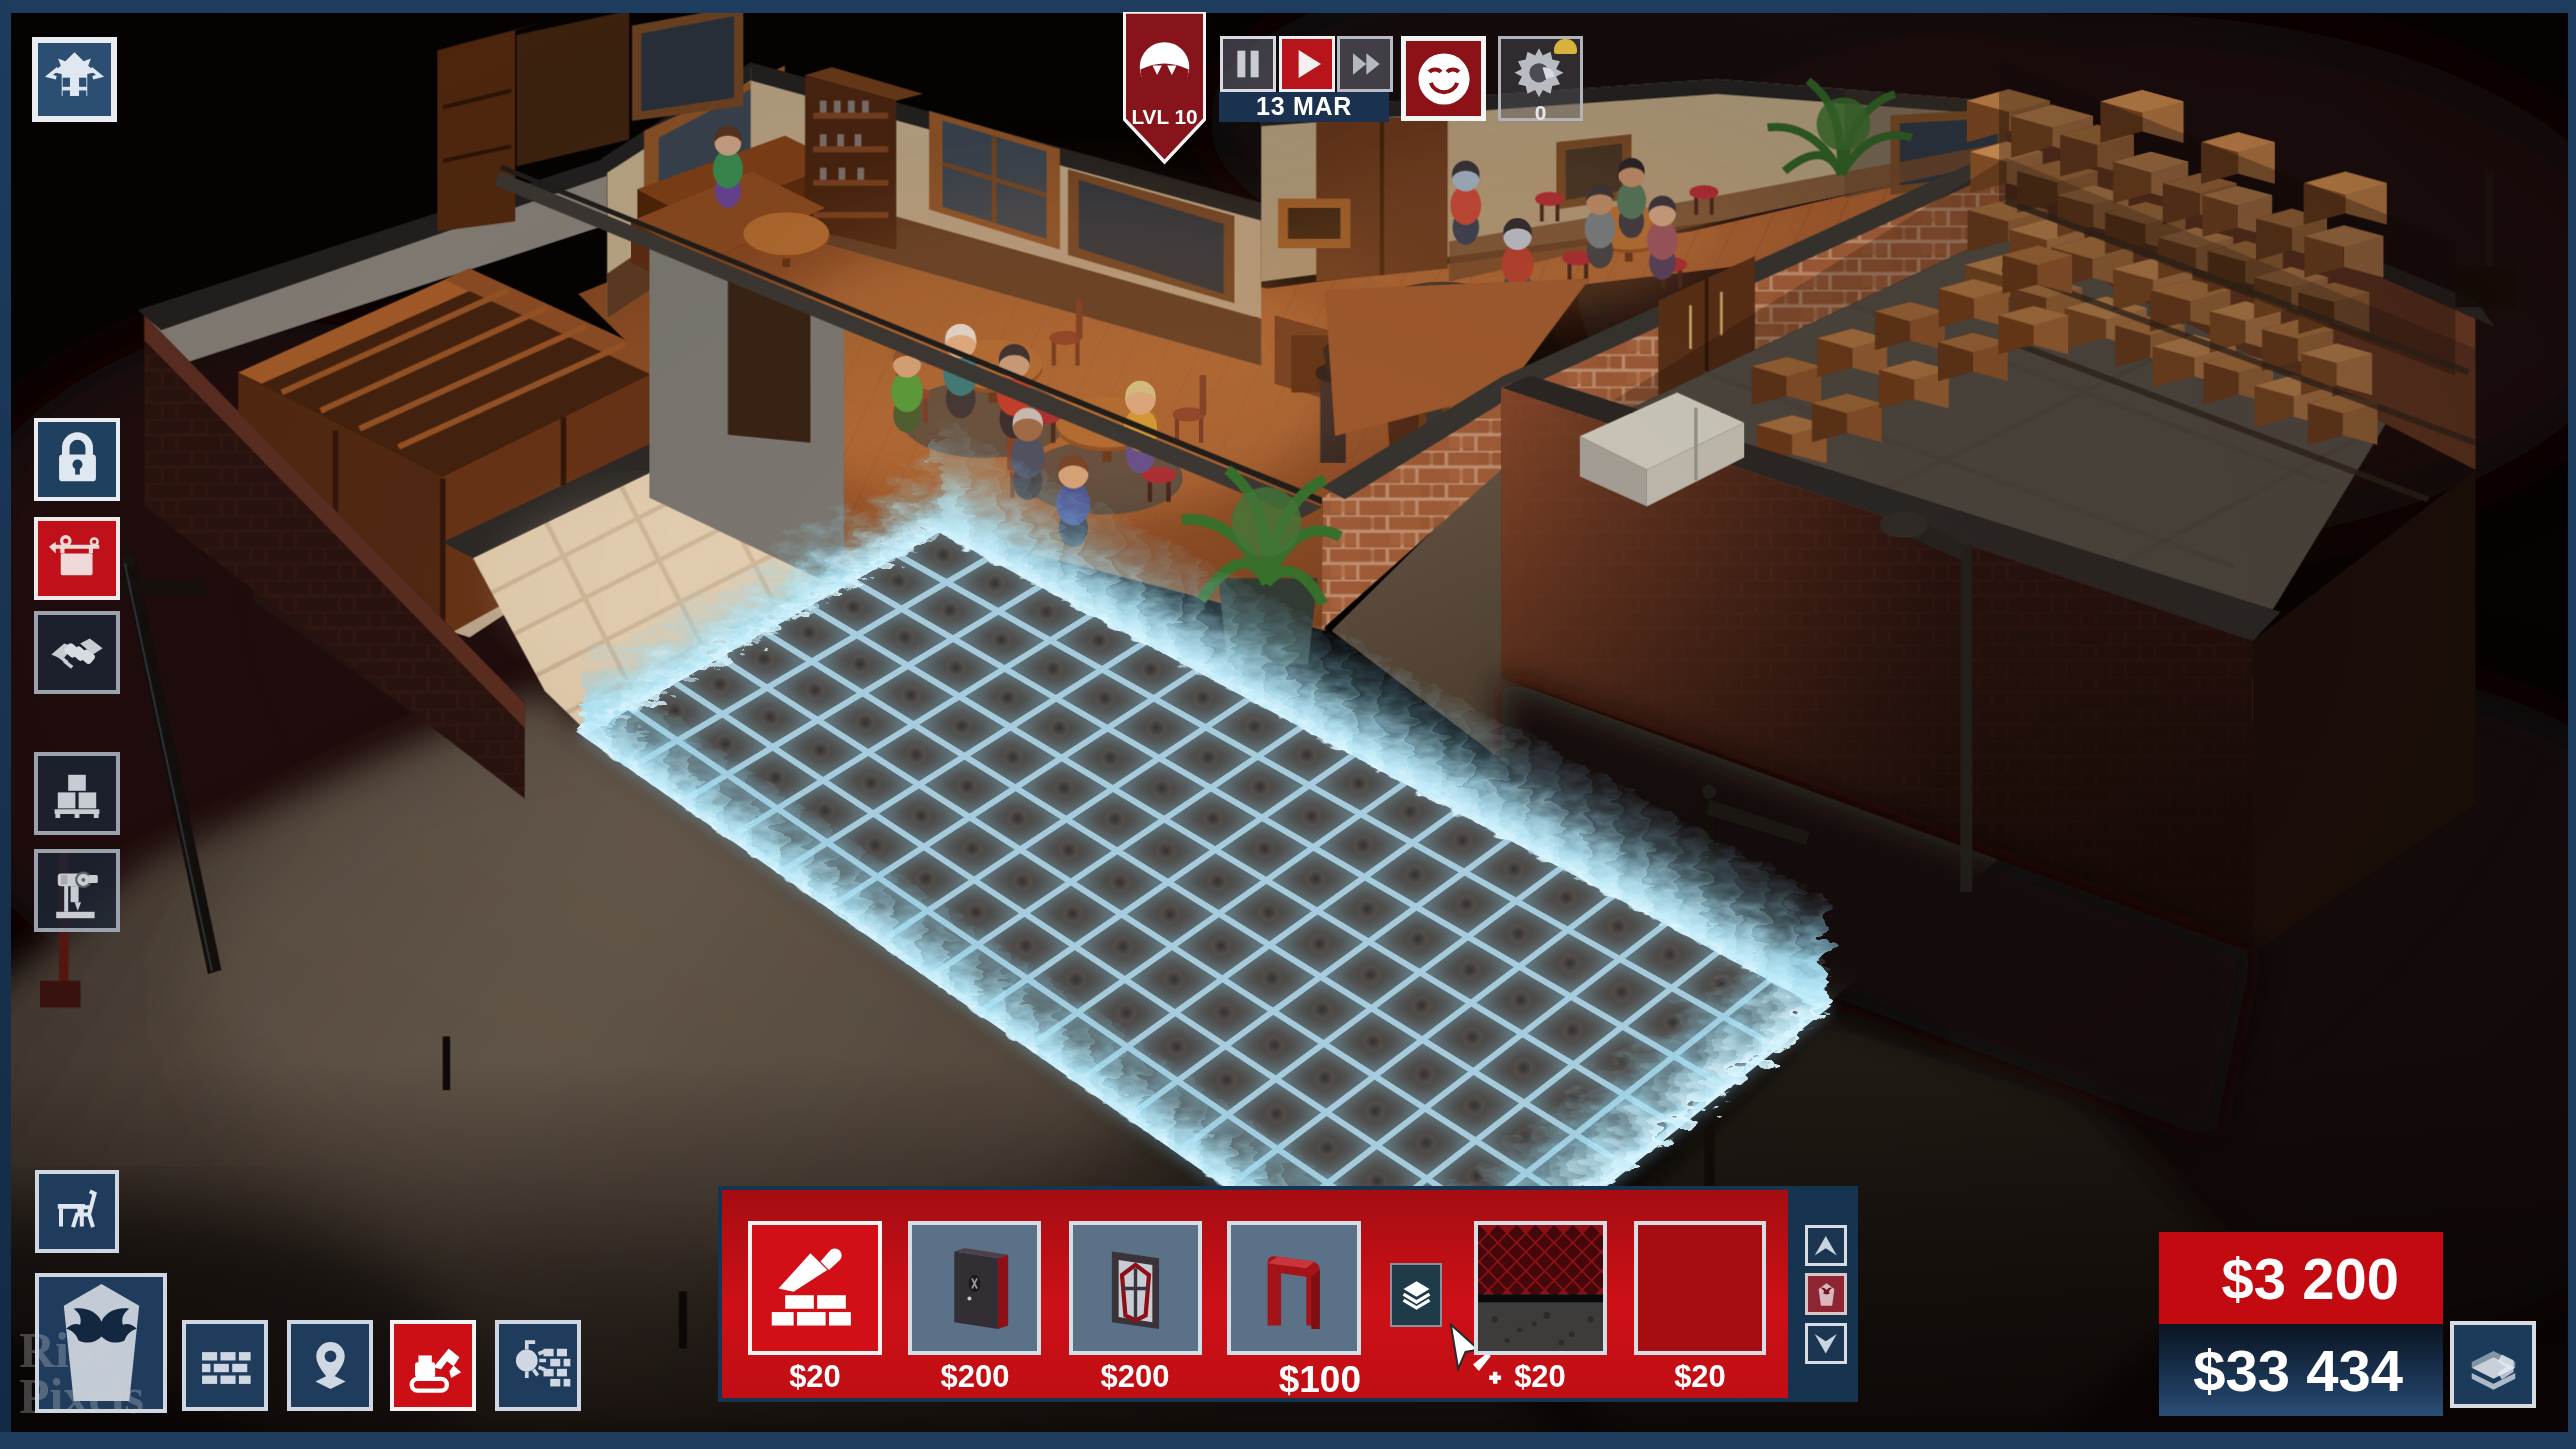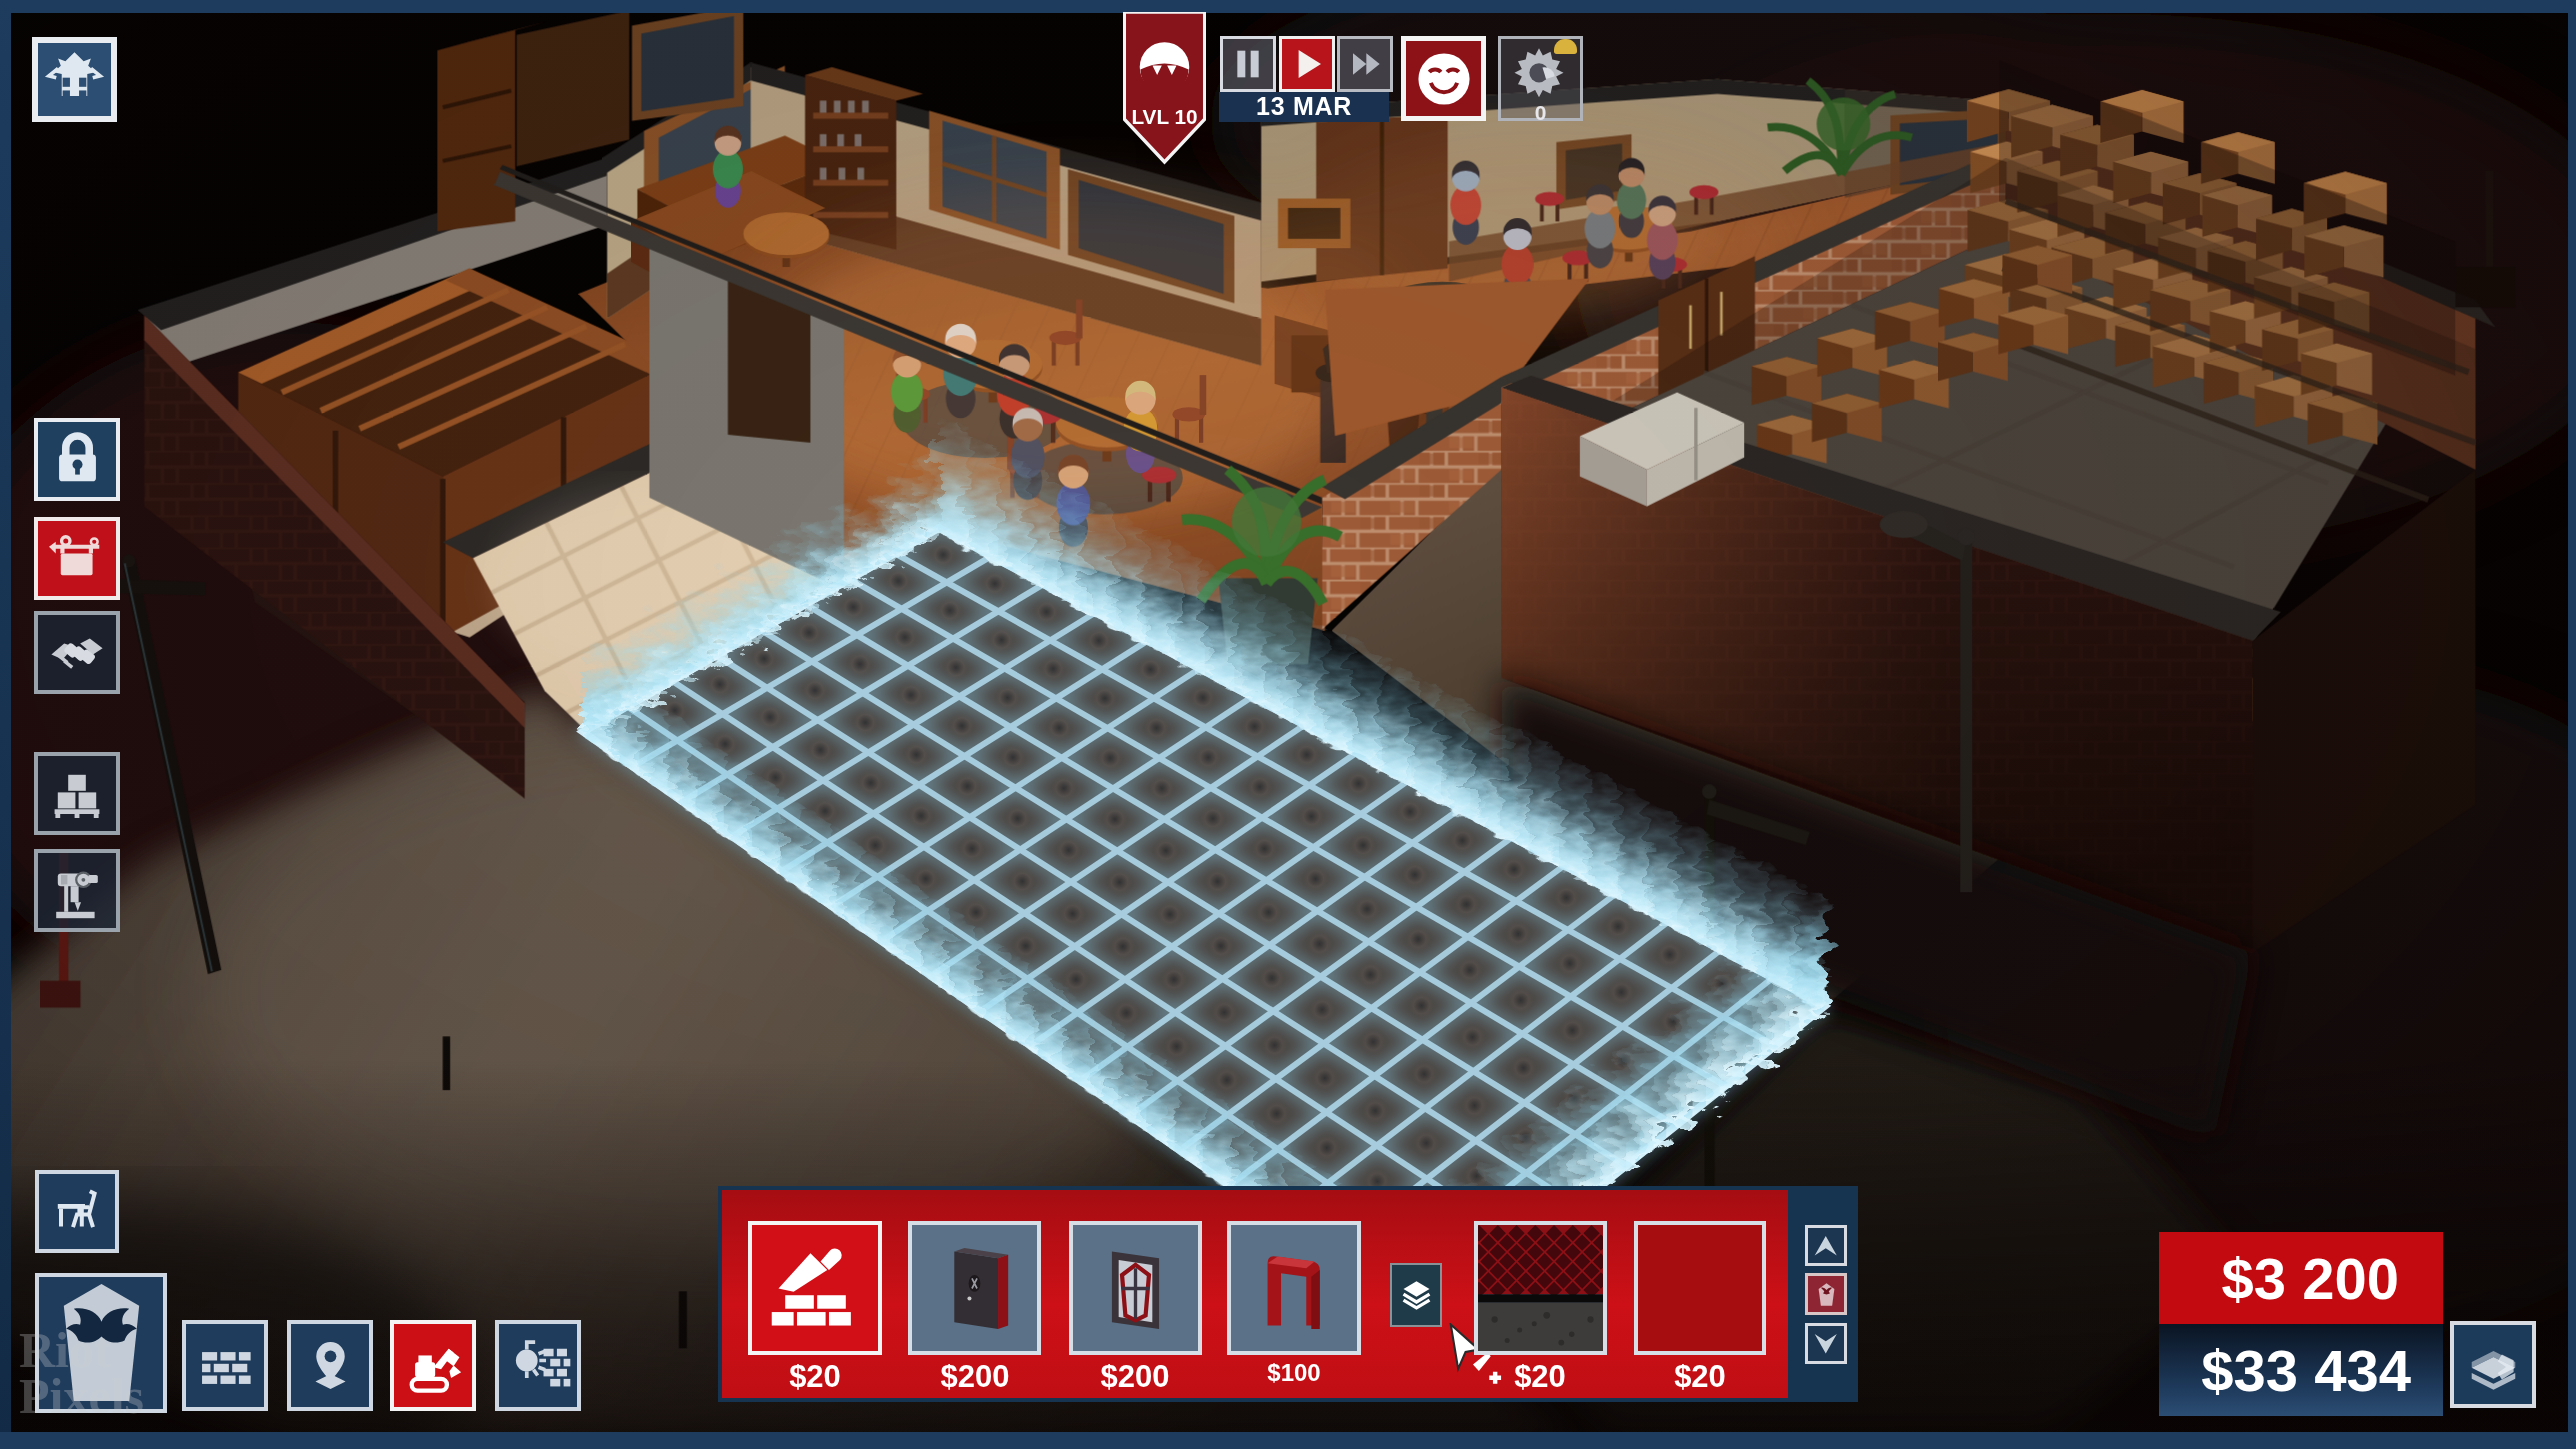--- a/index.html
+++ b/index.html
@@ -1793,21 +1793,21 @@
     </div>
 
 <div style="position:absolute;left:1634px;top:1221px;width:132px;height:134px;background:#5a7188;border:4px solid #d8dee6;box-sizing:border-box;display:flex;align-items:center;justify-content:center;overflow:hidden">
       <svg viewBox="0 0 60 60" width="126" height="126" preserveAspectRatio="none">
         <rect width="60" height="60" fill="#a60d11"></rect>
       </svg>
     </div>
 <div style="font-family:'Liberation Sans',sans-serif;font-weight:bold;color:#fff;font-size:31px;position:absolute;top:1359px;text-align:center;width:134px;left:748px">$20</div>
 <div style="font-family:'Liberation Sans',sans-serif;font-weight:bold;color:#fff;font-size:31px;position:absolute;top:1359px;text-align:center;width:134px;left:908px">$200</div>
 <div style="font-family:'Liberation Sans',sans-serif;font-weight:bold;color:#fff;font-size:31px;position:absolute;top:1359px;text-align:center;width:134px;left:1068px">$200</div>
-<div style="font-family:'Liberation Sans',sans-serif;font-weight:bold;color:#fff;font-size:24px;position:absolute;top:1359px;text-align:center;width:134px;left:1227px">$100</div>
+<div style="font-family:'Liberation Sans',sans-serif;font-weight:bold;color:#fff;font-size:37px;position:absolute;top:1359px;text-align:right;width:134px;left:1227px">$100</div>
 <div style="font-family:'Liberation Sans',sans-serif;font-weight:bold;color:#fff;font-size:31px;position:absolute;top:1359px;text-align:center;width:134px;left:1473px">$20</div>
 <div style="font-family:'Liberation Sans',sans-serif;font-weight:bold;color:#fff;font-size:31px;position:absolute;top:1359px;text-align:center;width:134px;left:1633px">$20</div>
 
 <div style="position:absolute;left:1788px;top:1187px;width:68px;height:215px;background:#16334f"></div>
 
 <div style="position:absolute;left:1805px;top:1225px;width:42px;height:41px;background:#1c3550;border:3.4px solid #d8dce2;box-sizing:border-box;display:flex;align-items:center;justify-content:center">
 <svg viewBox="0 0 24 24" width="29.5" height="29.5">
         <path d="M12 4 L21 20 L12 14 L3 20 Z" fill="#c8d4de"></path>
       </svg>
     </div>
@@ -1820,21 +1820,21 @@
     </div>
 
 <div style="position:absolute;left:1805px;top:1323px;width:42px;height:41px;background:#1c3550;border:3.4px solid #d8dce2;box-sizing:border-box;display:flex;align-items:center;justify-content:center">
 <svg viewBox="0 0 24 24" width="29.5" height="29.5">
         <path d="M12 20 L21 4 L12 10 L3 4 Z" fill="#c8d4de"></path>
       </svg>
     </div>
 
 <div style="position:absolute;left:2159px;top:1232px;width:284px;height:92px;background:#c20a10;color:#fff;font-family:'Liberation Sans',sans-serif;font-weight:bold;font-size:58px;display:flex;align-items:center;justify-content:flex-end;padding-right:44px;box-sizing:border-box">$3 200</div>
 
-<div style="position:absolute;left:2159px;top:1324px;width:284px;height:92px;background:linear-gradient(180deg,#0a1422,#1e3a5c 70%,#2c4e74);color:#fff;font-family:'Liberation Sans',sans-serif;font-weight:bold;font-size:58px;display:flex;align-items:center;justify-content:flex-end;padding-right:32px;box-sizing:border-box">$33 434</div>
+<div style="position:absolute;left:2159px;top:1324px;width:284px;height:92px;background:linear-gradient(180deg,#0a1422,#1e3a5c 70%,#2c4e74);color:#fff;font-family:'Liberation Sans',sans-serif;font-weight:bold;font-size:58px;display:flex;align-items:center;justify-content:flex-end;padding-right:40px;box-sizing:border-box">$33 434</div>
 
 <div style="position:absolute;left:2450px;top:1321px;width:86px;height:87px;background:#1c3a5a;border:4px solid #d8dce2;box-sizing:border-box;display:flex;align-items:center;justify-content:center">
 <svg viewBox="0 0 40 40" width="67" height="67">
         <g fill="#c8d0da">
           <path d="M7 22 l13 -6.5 13 6.5 -13 6.5 z"></path>
           <path d="M7 25 l13 6.5 13 -6.5 v3.5 l-13 6.5 -13 -6.5 z" opacity="0.85"></path>
           <path d="M7 18.5 l13 -6.5 13 6.5 v3.5 l-13 -6.5 -13 6.5 z" opacity="0.6"></path>
         </g>
         <path d="M25 14 l7 3.5 v7 l-7 4.5 -2.5 -4 5 -3.5 -5 -3.5 z" fill="#e8eef4" opacity="0.75"></path>
       </svg>

